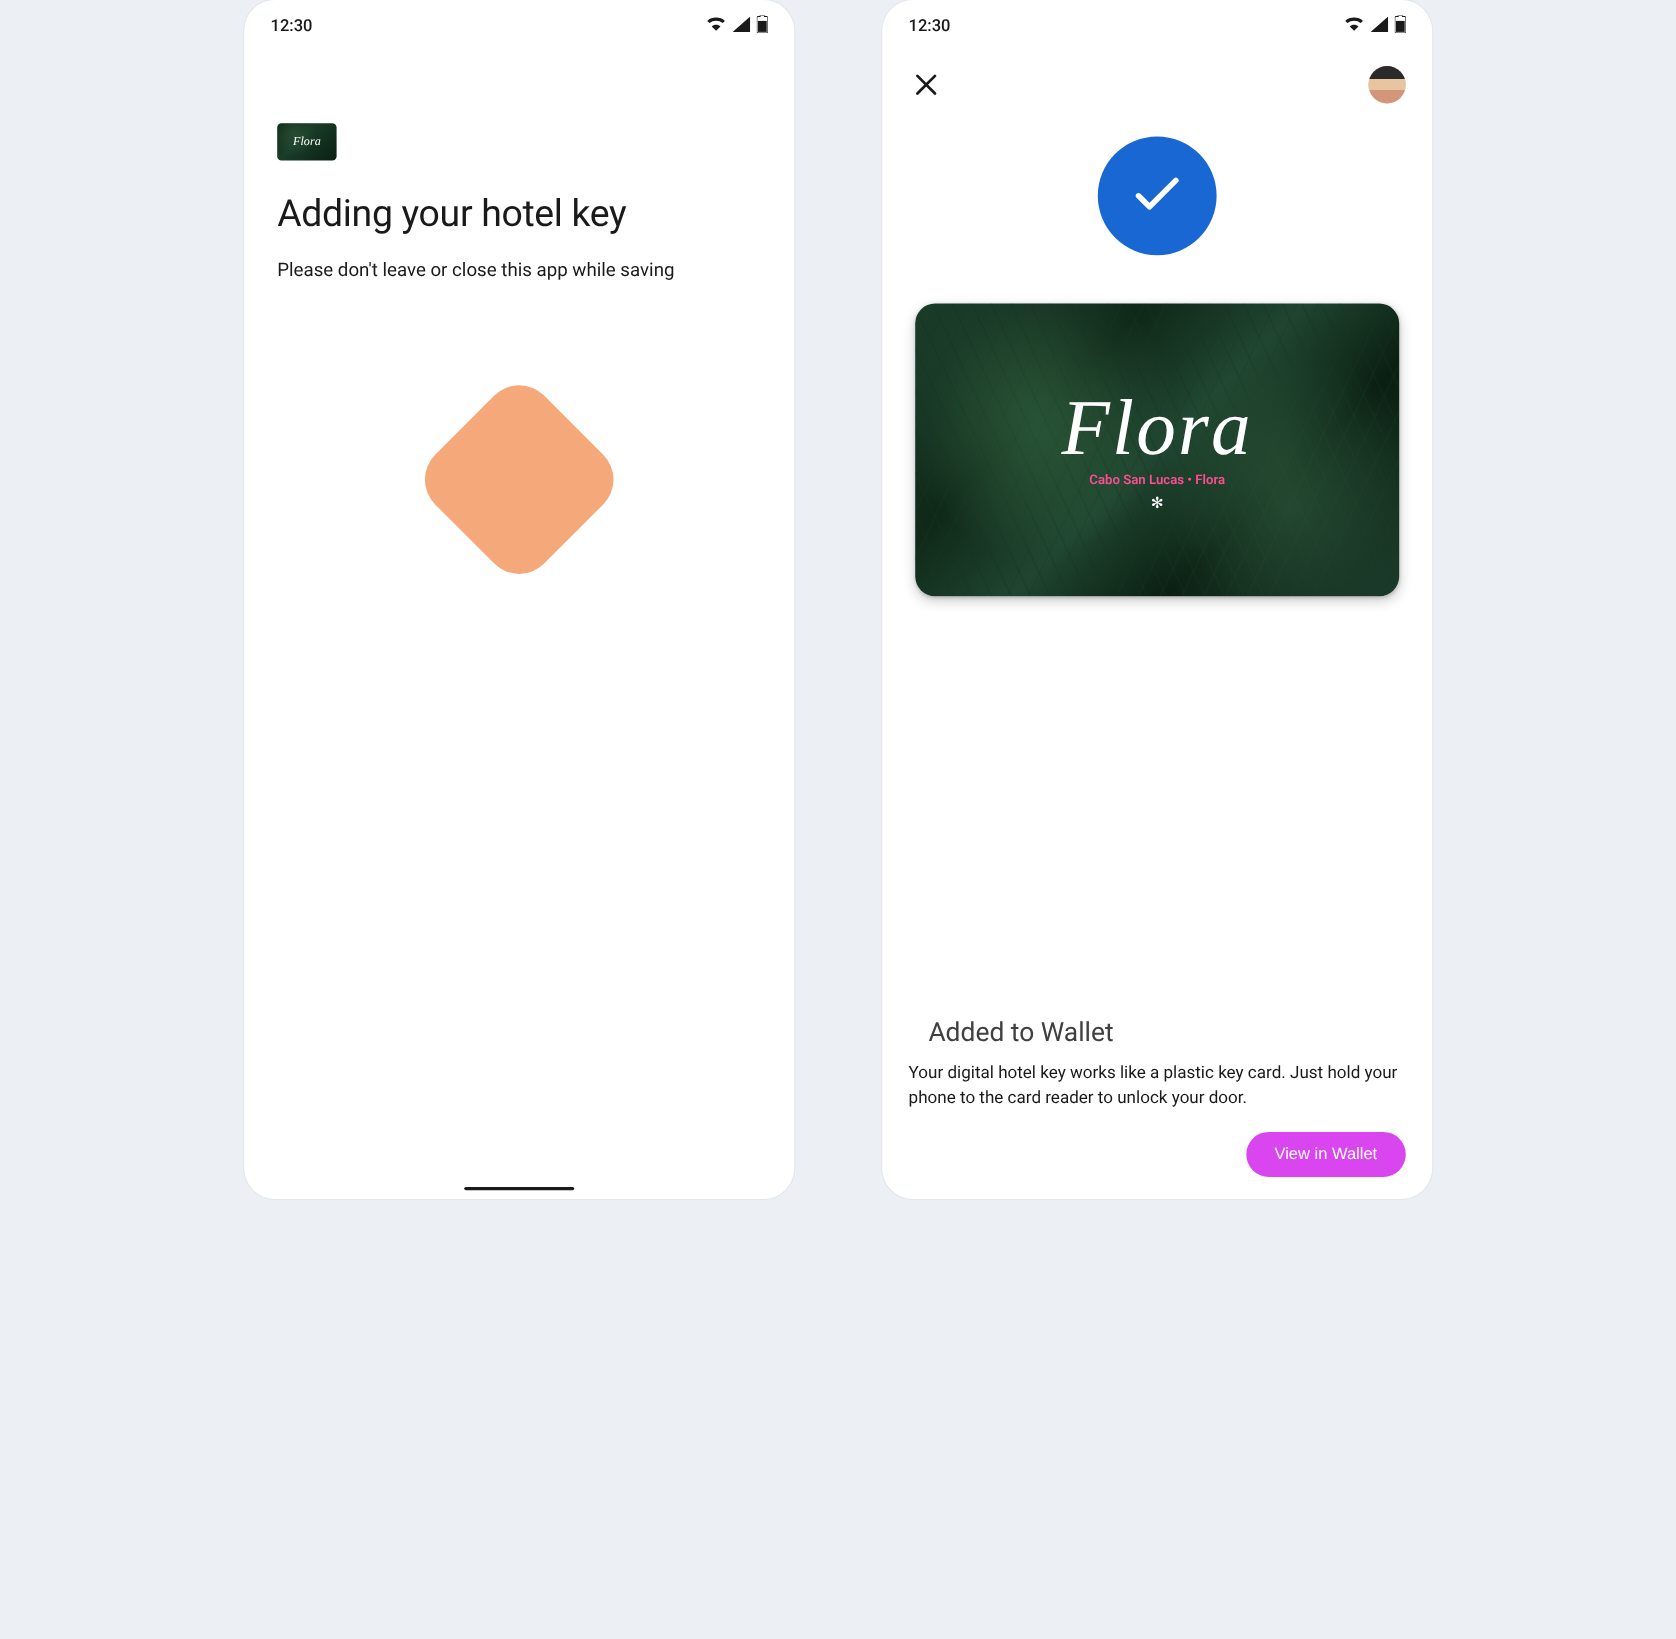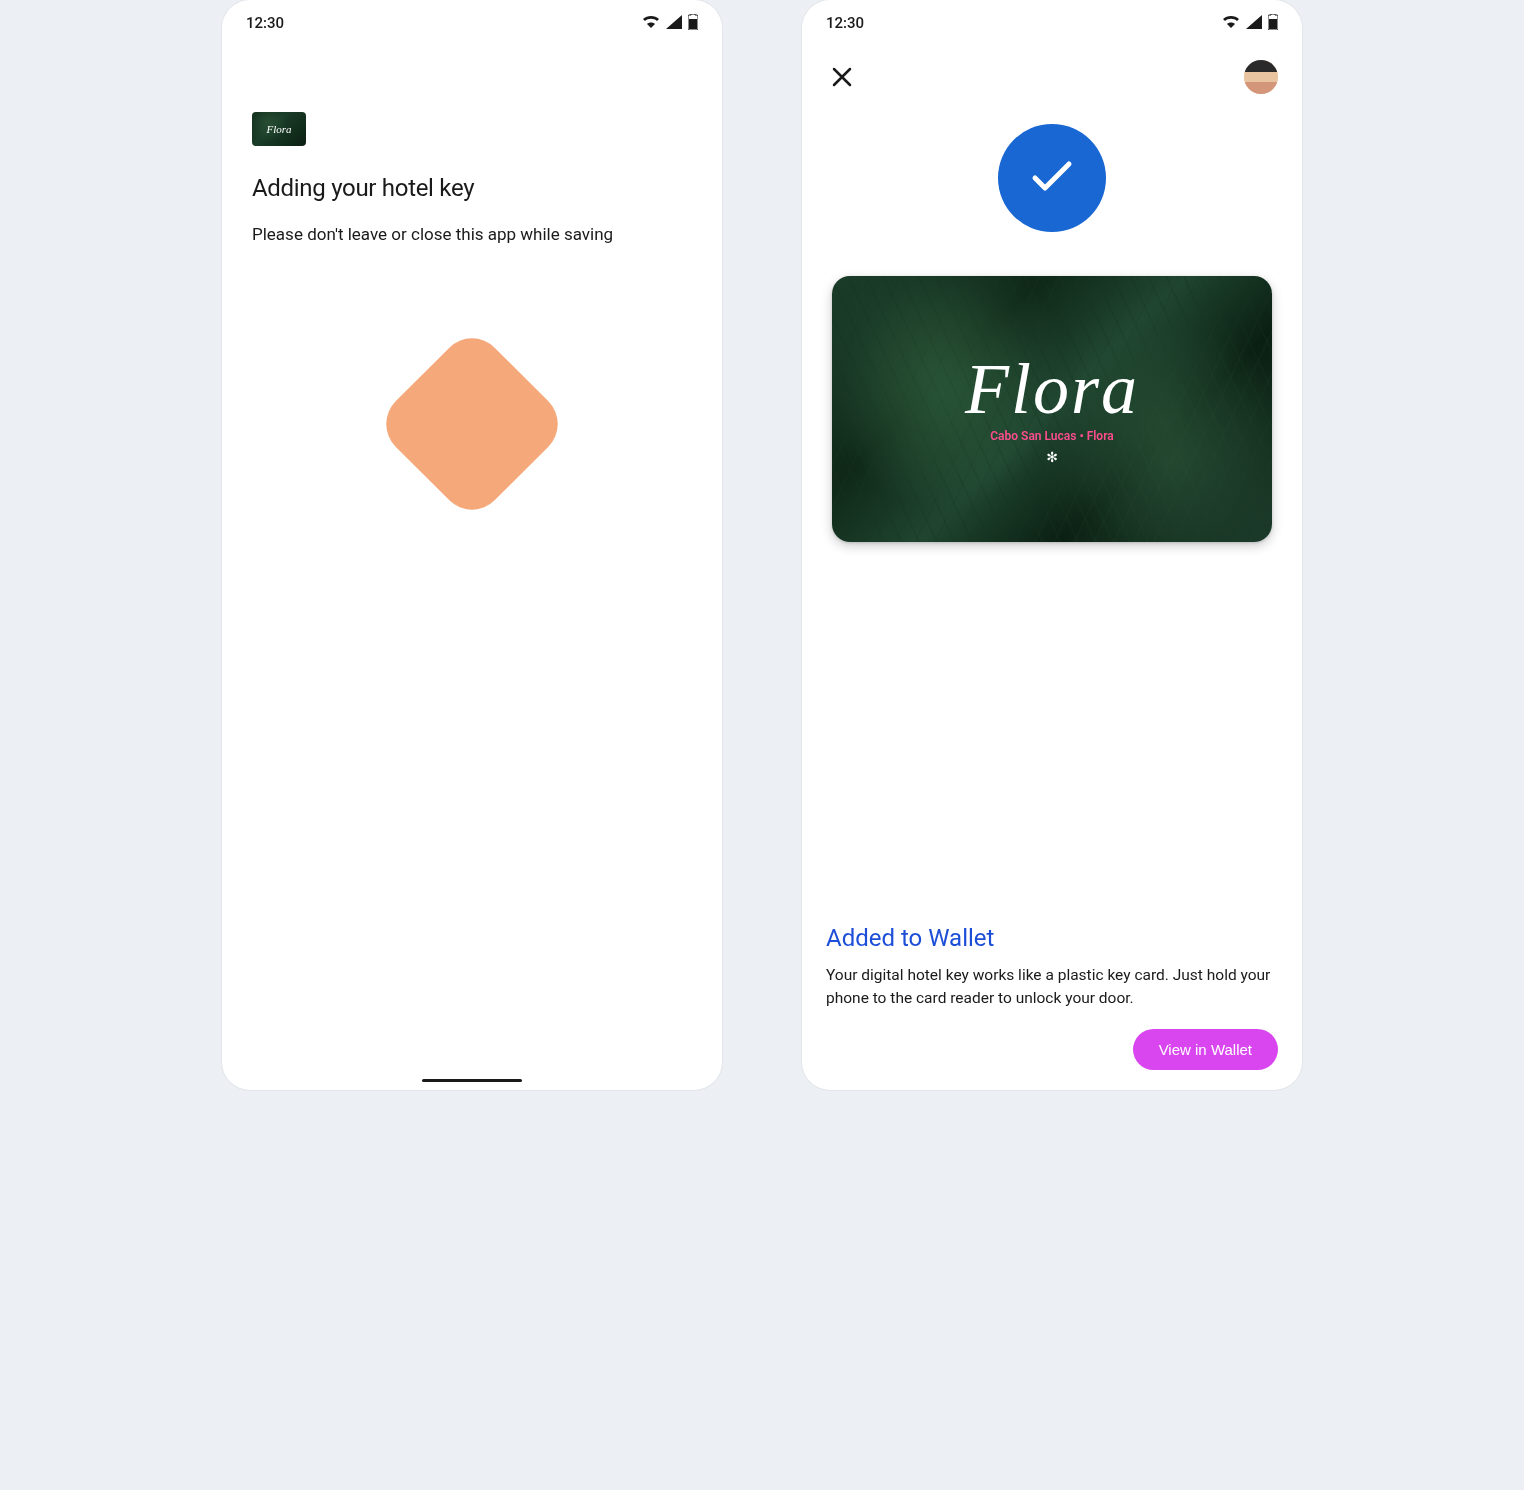--- a/index.html
+++ b/index.html
@@ -84,21 +84,21 @@
     .mini-card-text {
       font-family: cursive;
       font-style: italic;
       color: white;
       font-size: 11px;
       position: relative;
       z-index: 1;
     }
     
     .adding-title {
-      font-size: 24px;
+      font-size: 34px;
       font-weight: 400;
       color: #1a1a1a;
       margin-bottom: 22px;
       letter-spacing: -0.3px;
     }
     
     .adding-subtitle {
       font-size: 17px;
       color: #1a1a1a;
       font-weight: 400;
@@ -277,22 +277,23 @@
       position: absolute;
       bottom: 80px;
       left: 0;
       right: 0;
       padding: 0 24px;
     }
     
     .added-title {
       font-size: 24px;
       font-weight: 400;
-      color: #1d4ed8;
+      color: #404040;
       margin-bottom: 12px;
+      margin-left: 18px;
     }
     
     .added-description {
       font-size: 15.5px;
       color: #1a1a1a;
       line-height: 1.5;
     }
     
     .view-wallet-btn {
       position: absolute;

